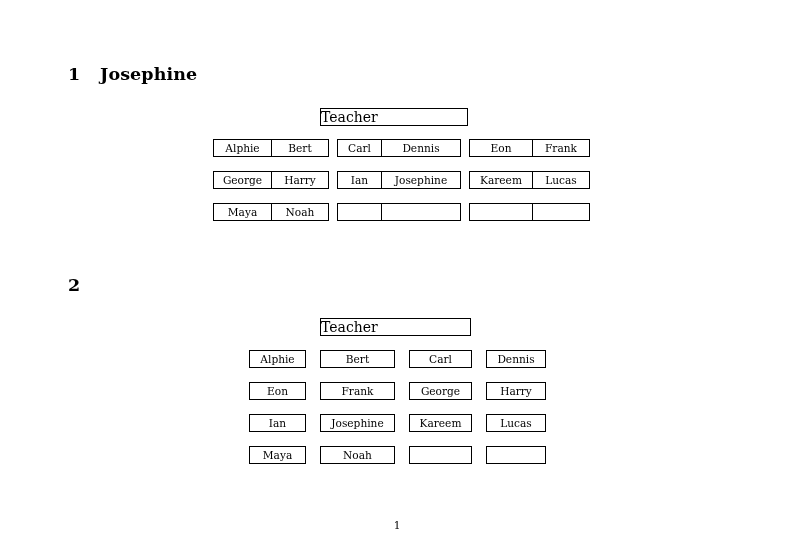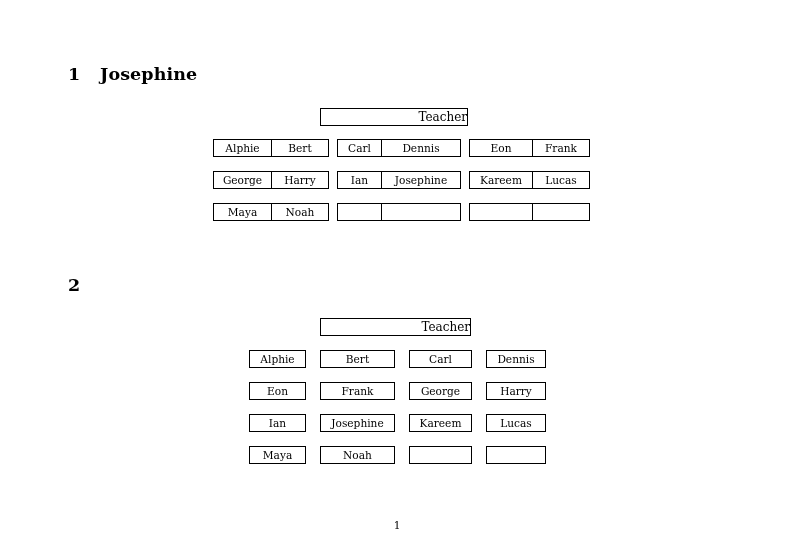--- a/index.html
+++ b/index.html
@@ -61,22 +61,22 @@
     white-space: nowrap;
     overflow: hidden;
   }
 
   
   .teacher-box {
     position: absolute;
     border: 1px solid #000000;
     height: 16px;
     line-height: 16px;
-    text-align: right;
-    font-size: 12px;
+    text-align: left;
+    font-size: 14px;
     box-sizing: content-box;
   }
   #classical-teacher   { left: 320px; top: 108px; width: 146px; }
   #distributed-teacher { left: 320px; top: 318px; width: 149px; }
 
   
   .cls-group { position: absolute; }
 
   
   #cls-g0-r0, #cls-g0-r1, #cls-g0-r2 { left: 213px; }

